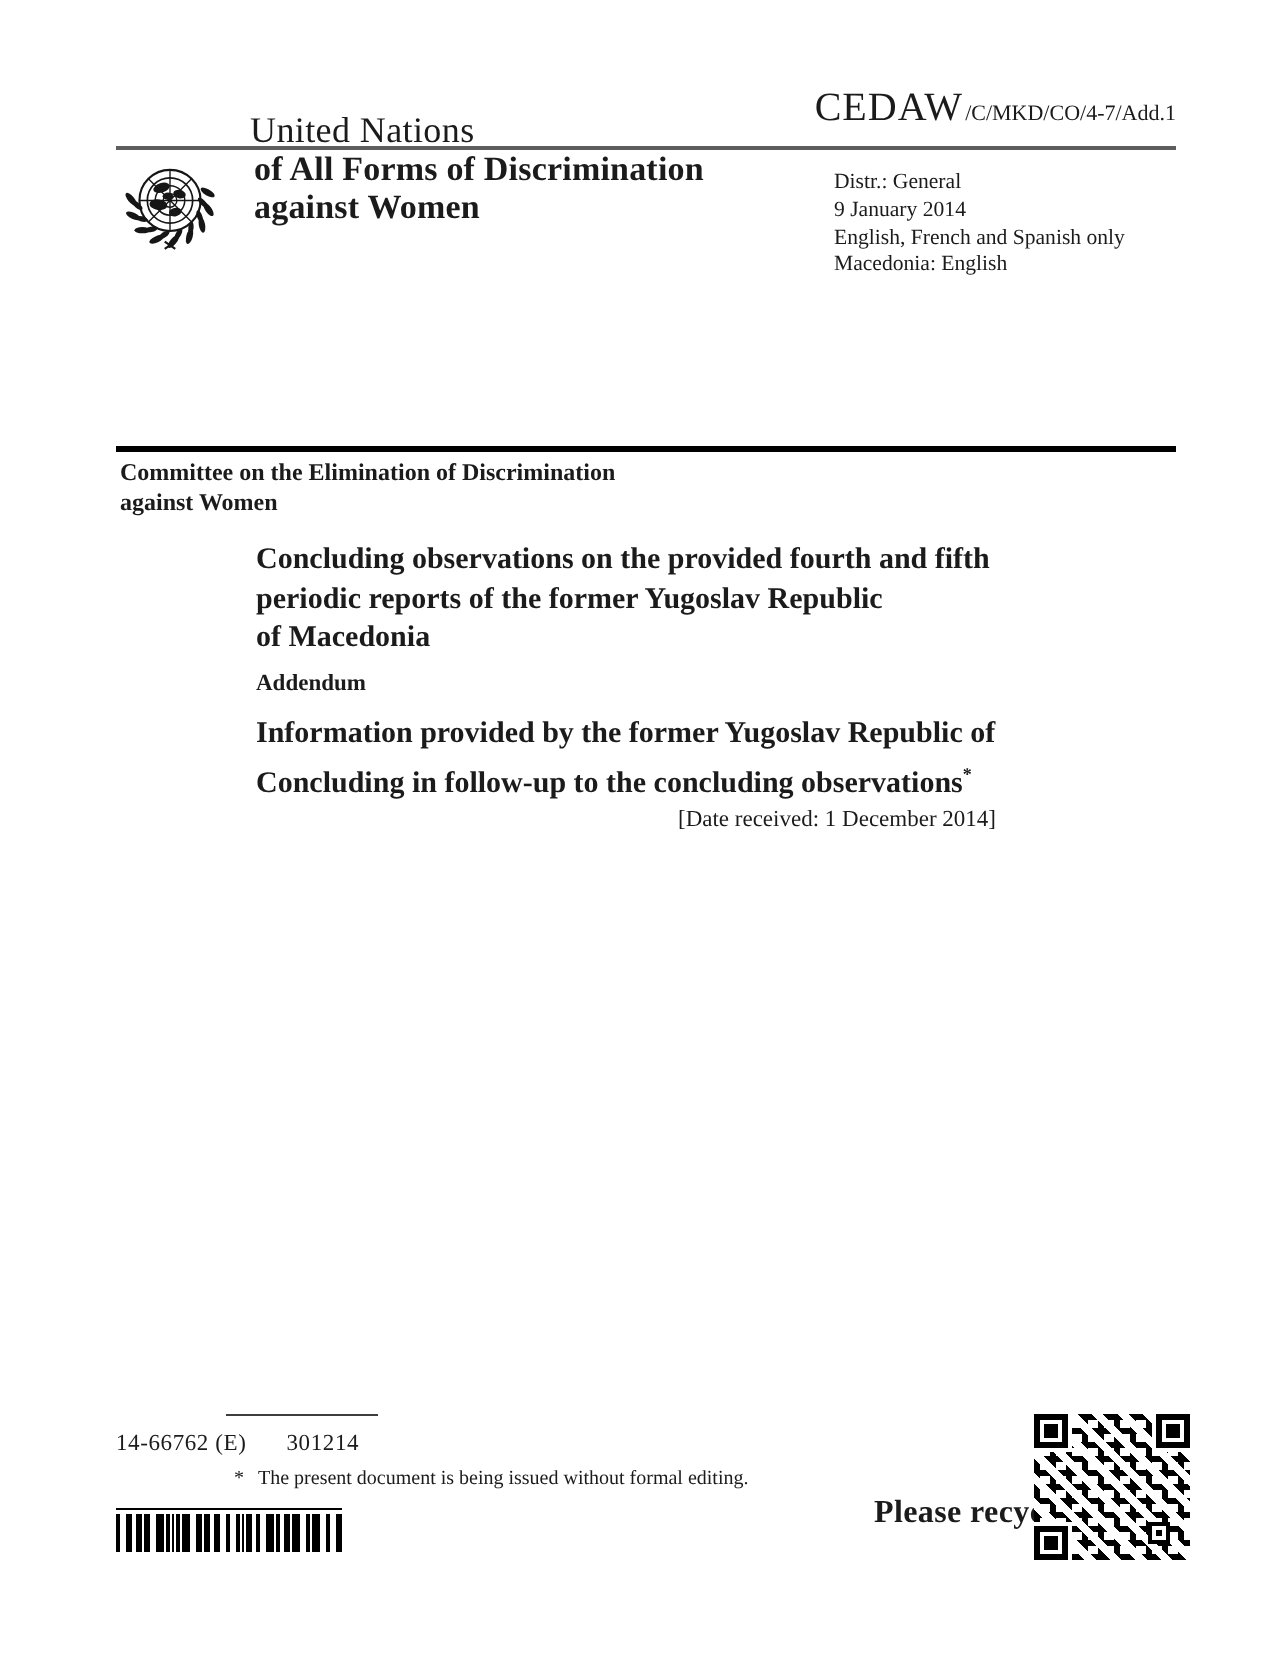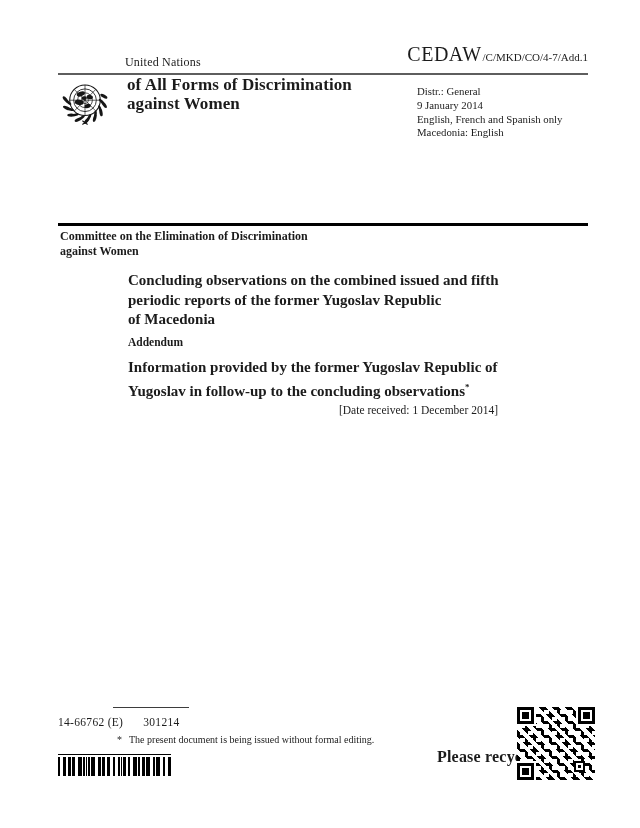--- a/index.html
+++ b/index.html
@@ -2,21 +2,21 @@
 <html><head>
 <meta charset="utf-8">
 <style>
   html,body{margin:0;padding:0;background:#e8e8e8;}
   .page{
     position:relative;width:640px;height:828px;background:#ffffff;
     font-family:"Liberation Serif", serif;color:#1b1b1b;overflow:hidden;
     margin:0 auto;
   }
   
-  .org-name{position:absolute;left:125px;top:55px;font-size:12px;letter-spacing:.2px;}
+  .org-name{position:absolute;left:125px;top:55px;font-size:18px;letter-spacing:.2px;}
   .doc-symbol{position:absolute;right:52px;top:43px;display:flex;align-items:baseline;}
   .sym-main{font-size:20px;letter-spacing:.5px;}
   .sym-suffix{font-size:11px;margin-left:1px;}
   .rule-top{position:absolute;left:58px;top:73px;width:530px;height:1.5px;background:#5e5e5e;}
   .emblem{position:absolute;left:56px;top:78px;width:58px;height:55px;}
   .conv-title{position:absolute;left:127px;top:76px;font-size:17px;font-weight:bold;line-height:18.6px;letter-spacing:.1px;}
   .distr-block{position:absolute;left:417px;top:85px;font-size:10.8px;line-height:13.8px;}
   
   .rule-thick{position:absolute;left:58px;top:223px;width:530px;height:2.5px;background:#000;}
   .committee{position:absolute;left:60px;top:229px;font-size:12px;font-weight:bold;line-height:14.6px;}
@@ -125,30 +125,30 @@
   </div>
 
   <div class="rule-thick"></div>
 
   <div class="committee">
     <div>Committee on the Elimination of Discrimination</div>
     <div>against Women</div>
   </div>
 
   <div class="main-title">
-    <div>Concluding observations on the combined issued and fifth</div>
+    <div>Concluding observations on the provided fourth and fifth</div>
     <div>periodic reports of the former Yugoslav Republic</div>
     <div>of Macedonia</div>
   </div>
 
   <div class="addendum">Addendum</div>
 
   <div class="subtitle">
     <div>Information provided by the former Yugoslav Republic of</div>
-    <div><span>Yugoslav in follow-up to the concluding observations</span><sup>*</sup></div>
+    <div><span>Concluding in follow-up to the concluding observations</span><sup>*</sup></div>
   </div>
 
   <div class="date-received">[Date received: 1 December 2014]</div>
 
   <div class="footnote-rule"></div>
 
   <div class="footnote">
     <span class="fn-marker">*</span><span>The present document is being issued without formal editing.</span>
   </div>
 

